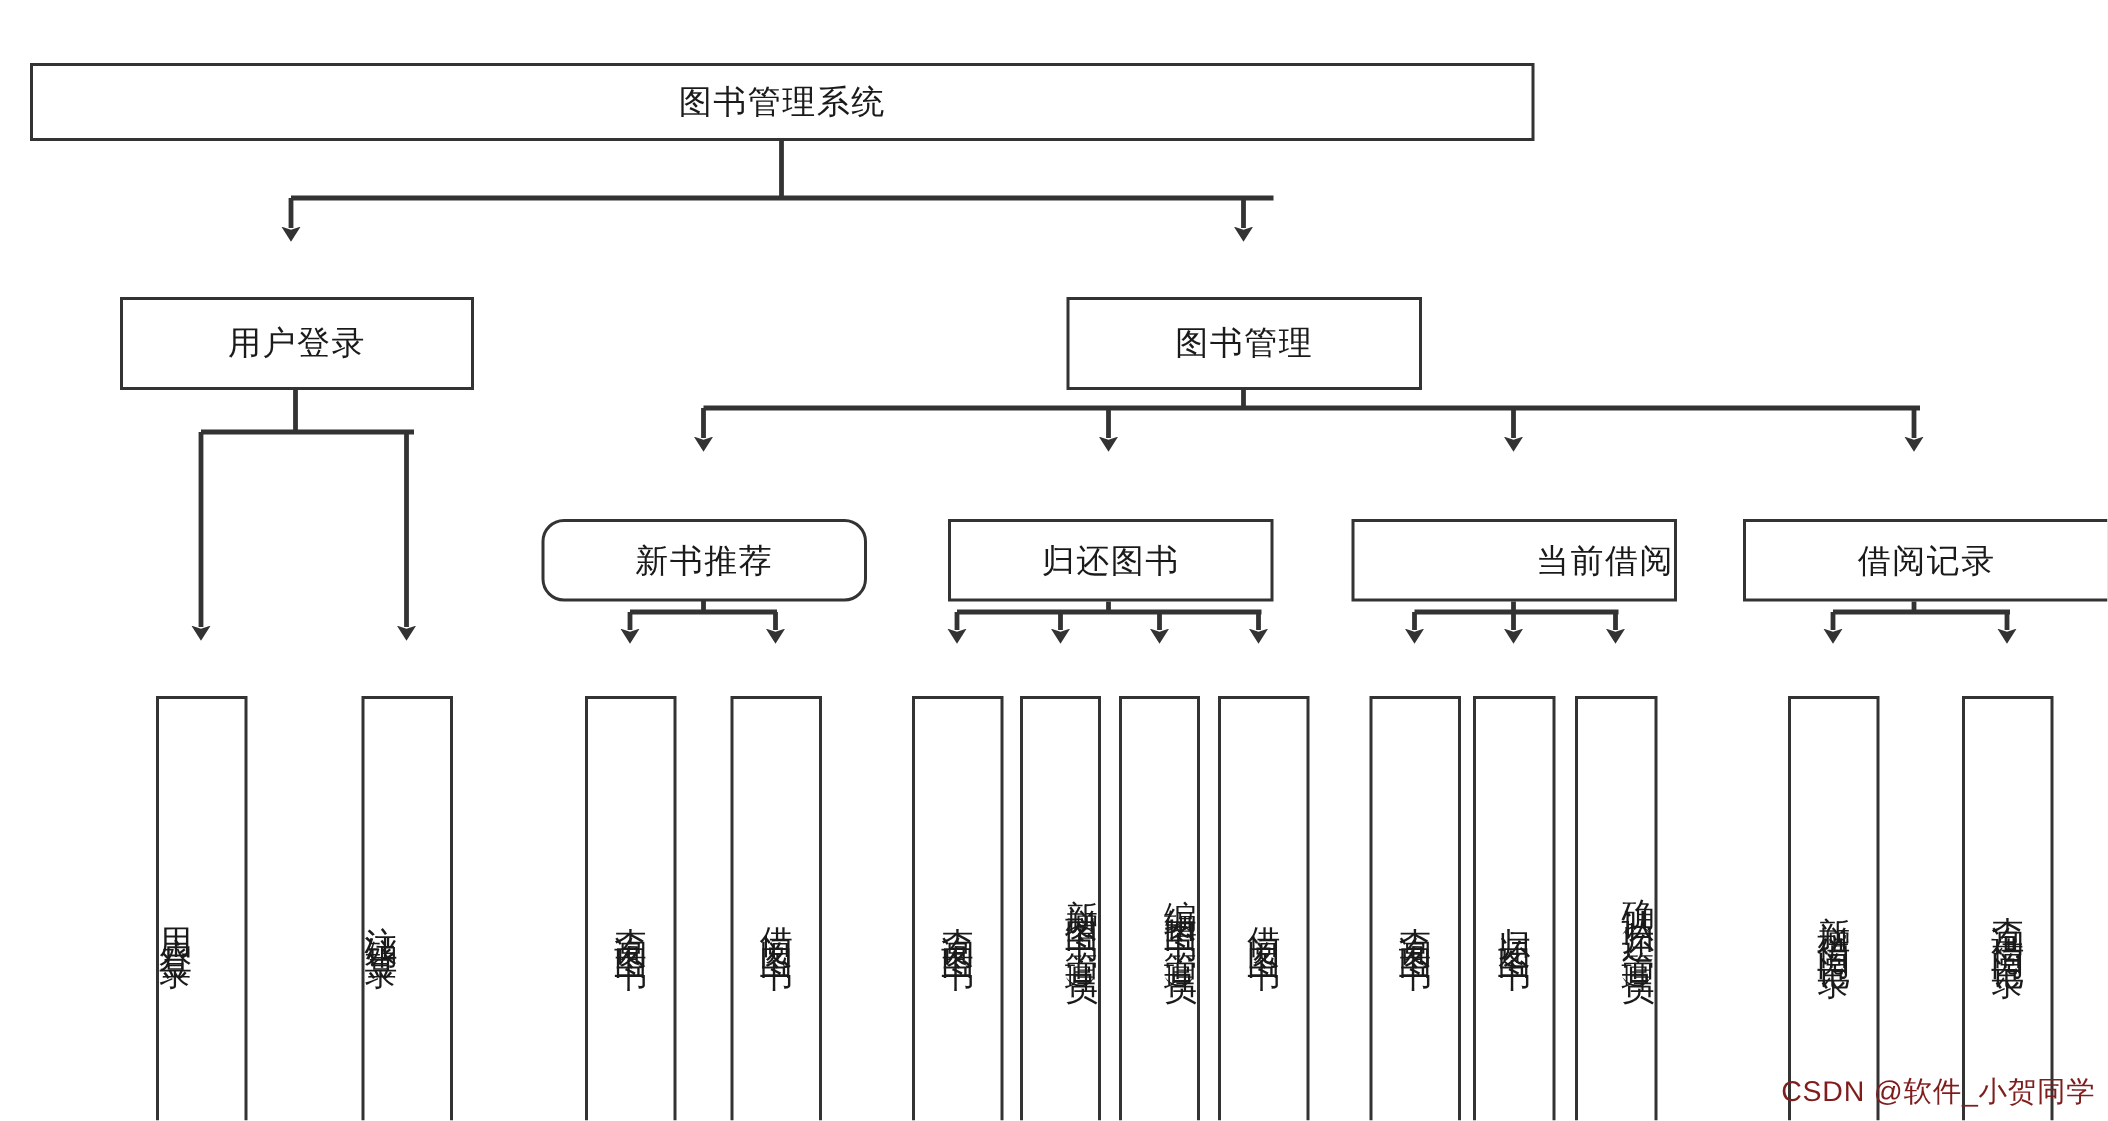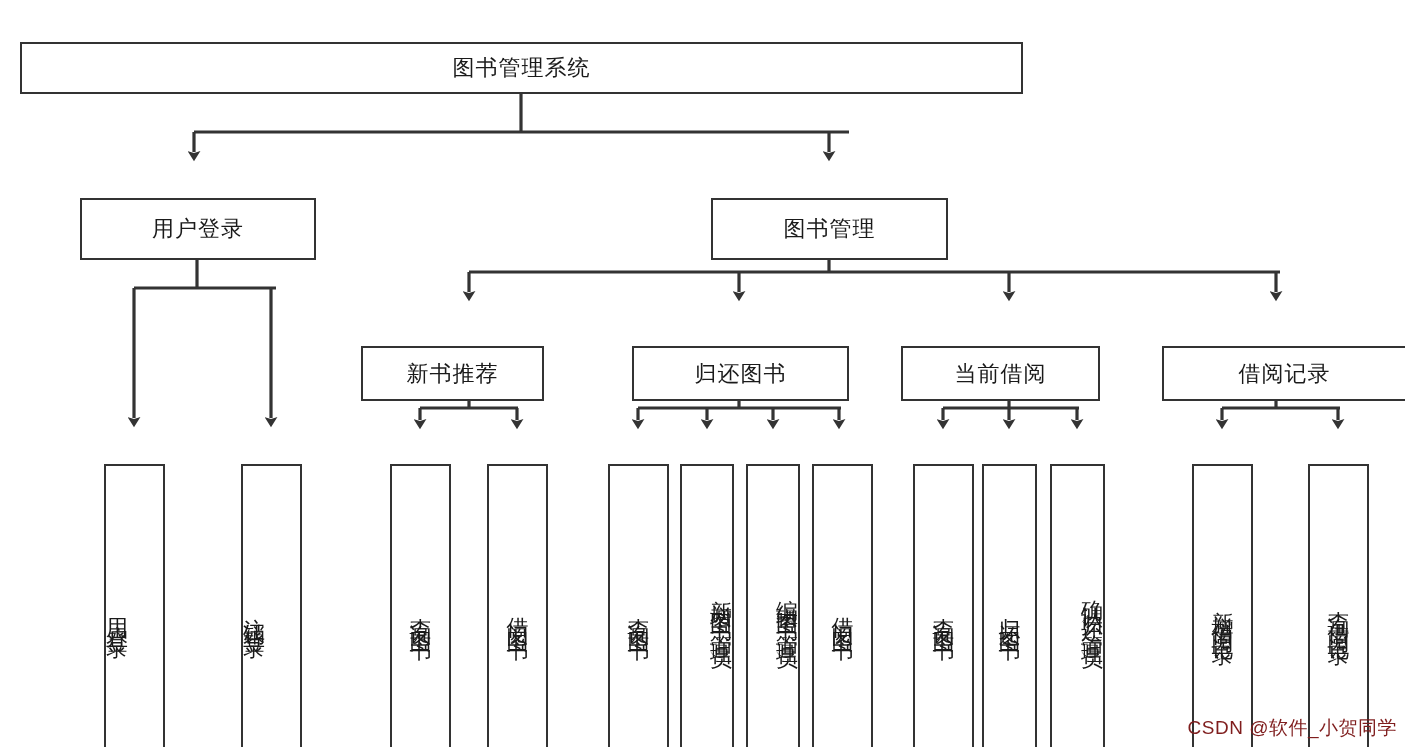--- a/index.html
+++ b/index.html
@@ -129,27 +129,27 @@
     <span>图书管理系统</span>
   </div>
 
   <div class="node h" style="left:80px; top:170px; width:236px; height:62px;">
     <span>用户登录</span>
   </div>
   <div class="node h" style="left:711px; top:170px; width:237px; height:62px;">
     <span>图书管理</span>
   </div>
 
-  <div class="node h" style="left:361px; top:318px; width:183px; height:55px;">
+  <div class="node h" style="left:361px; top:318px; width:217px; height:55px;border-radius:15px;">
     <span>新书推荐</span>
   </div>
   <div class="node h" style="left:632px; top:318px; width:217px; height:55px;">
     <span>归还图书</span>
   </div>
-  <div class="node h" style="left:901px; top:318px; width:199px; height:55px;">
+  <div class="node h" style="left:901px; top:318px; width:217px; height:55px;justify-content:flex-end;">
     <span>当前借阅</span>
   </div>
   <div class="node h" style="left:1162px; top:318px; width:245px; height:55px;">
     <span>借阅记录</span>
   </div>
 
   <div class="node v anchor-bottom" style="left:104px; top:436px; width:61px; height:299px;">
     <span>用户登录</span>
   </div>
   <div class="node v anchor-bottom" style="left:241px; top:436px; width:61px; height:299px;">

